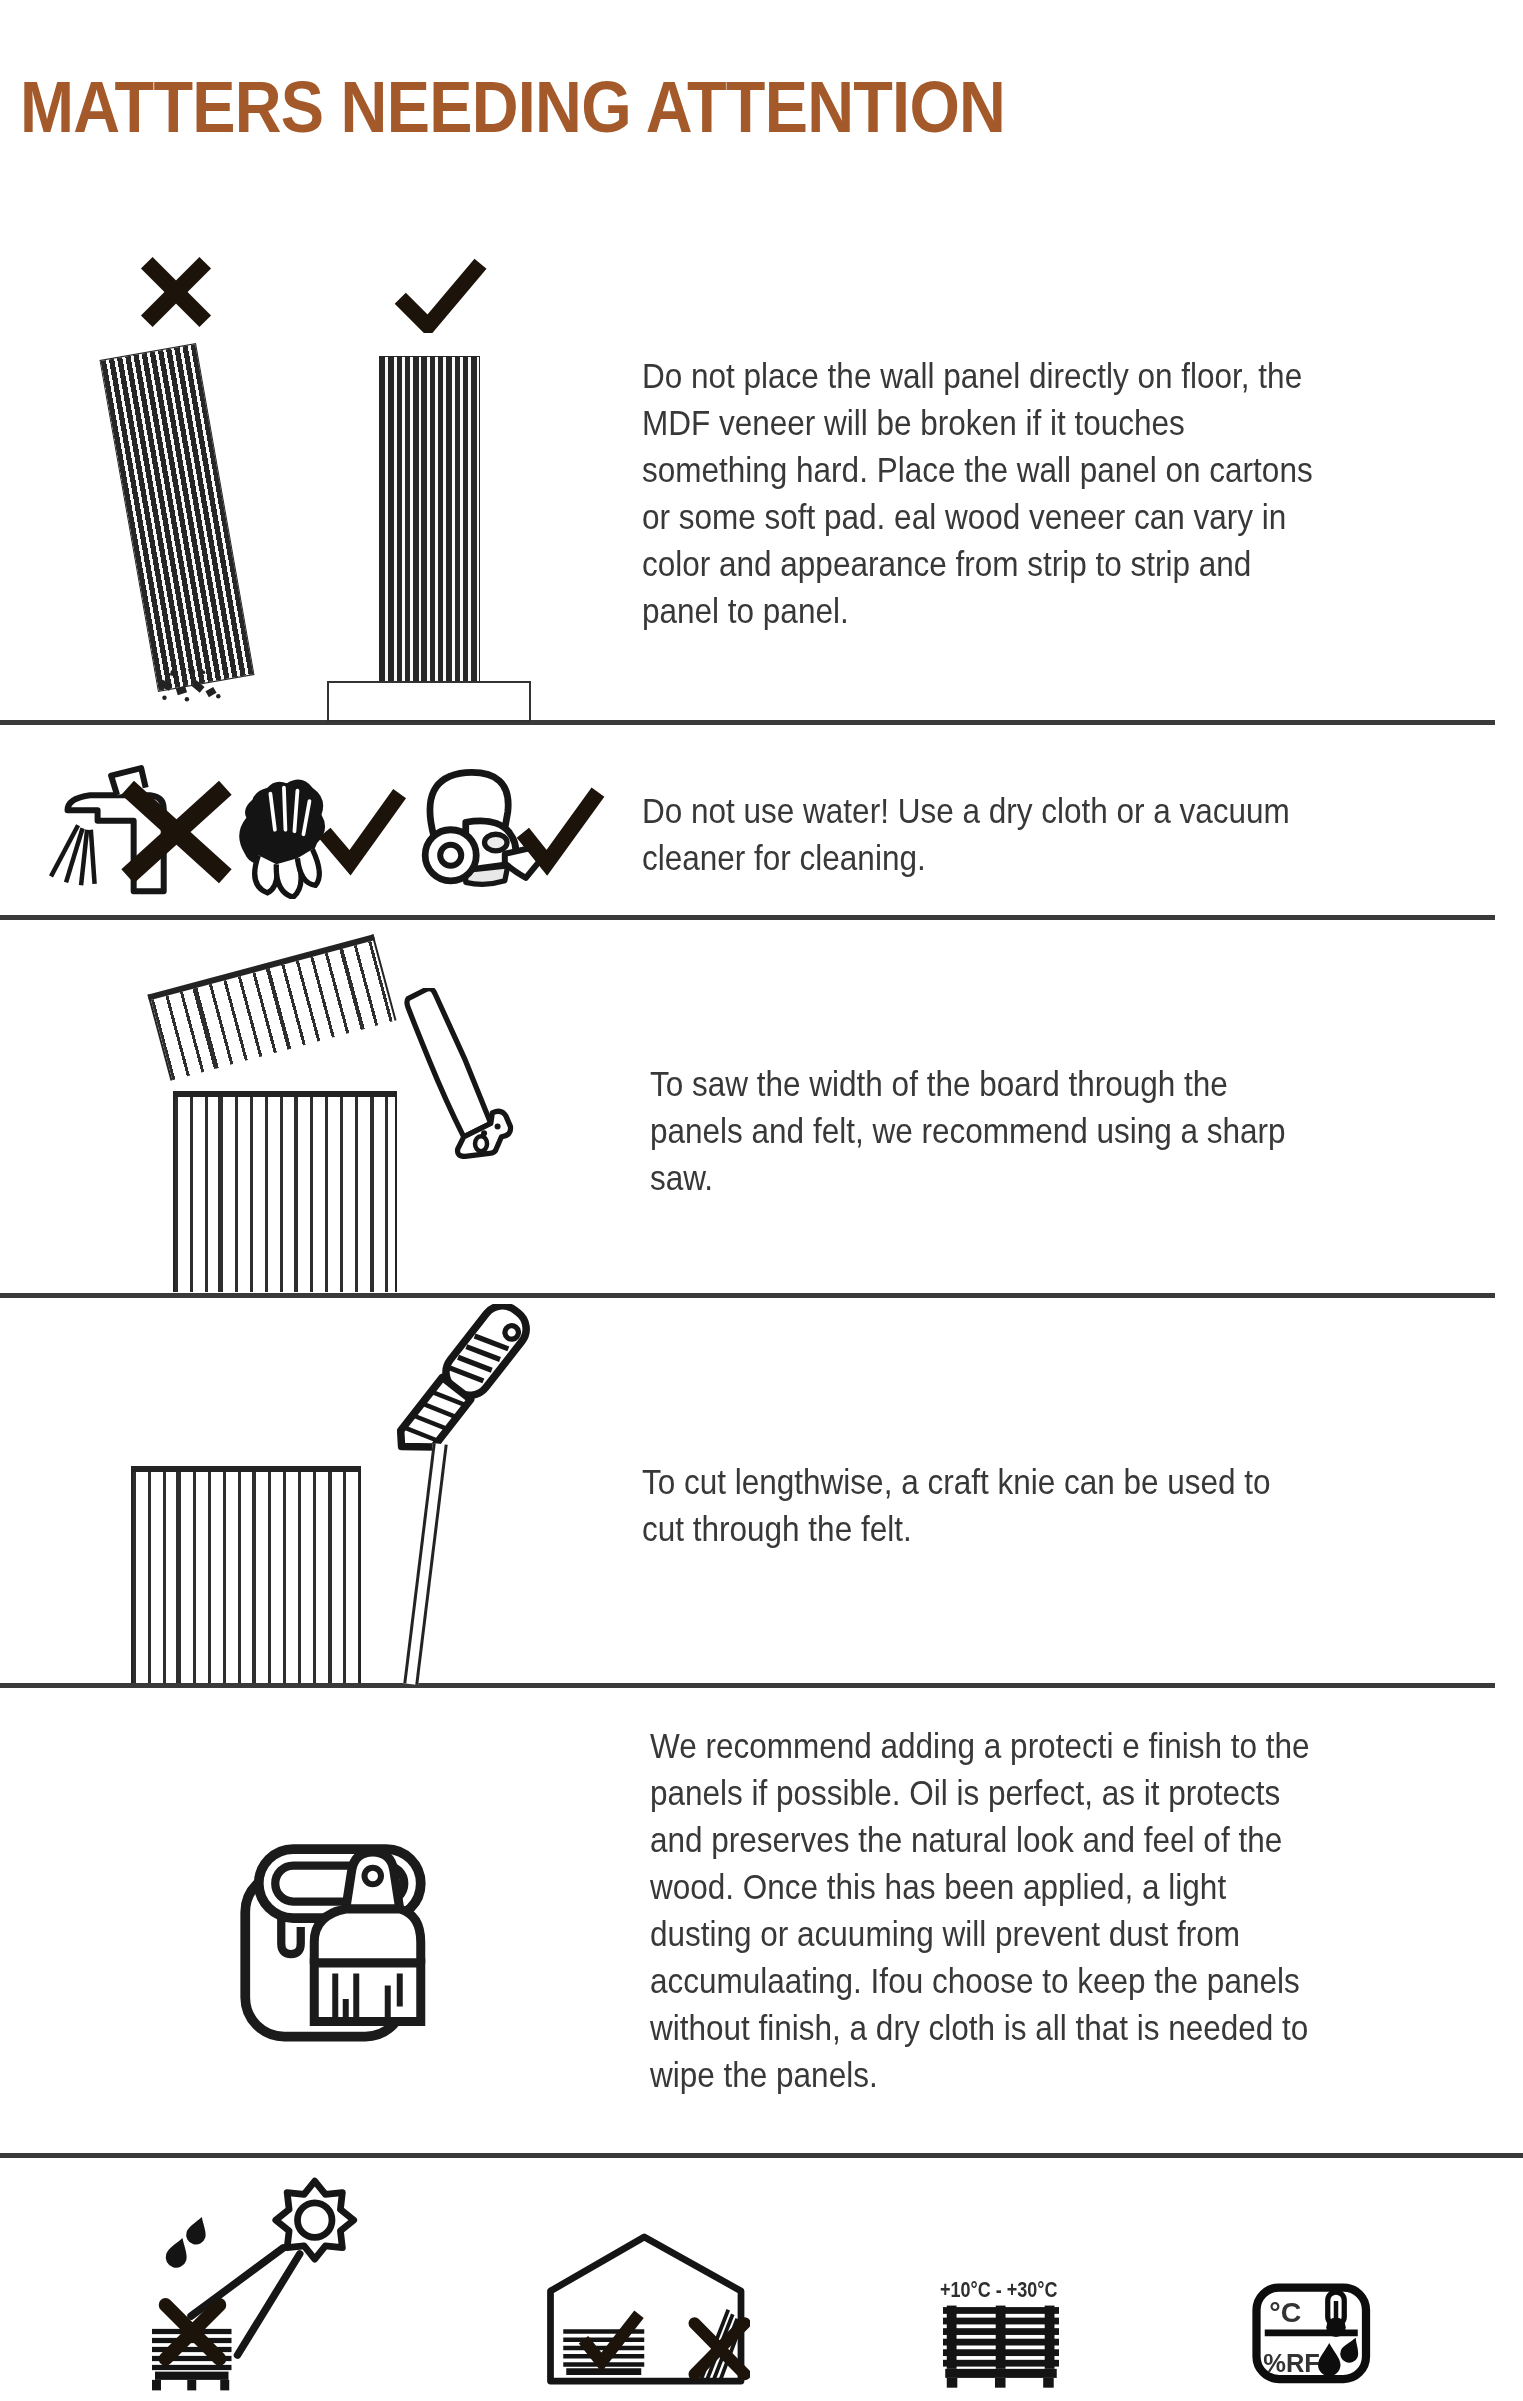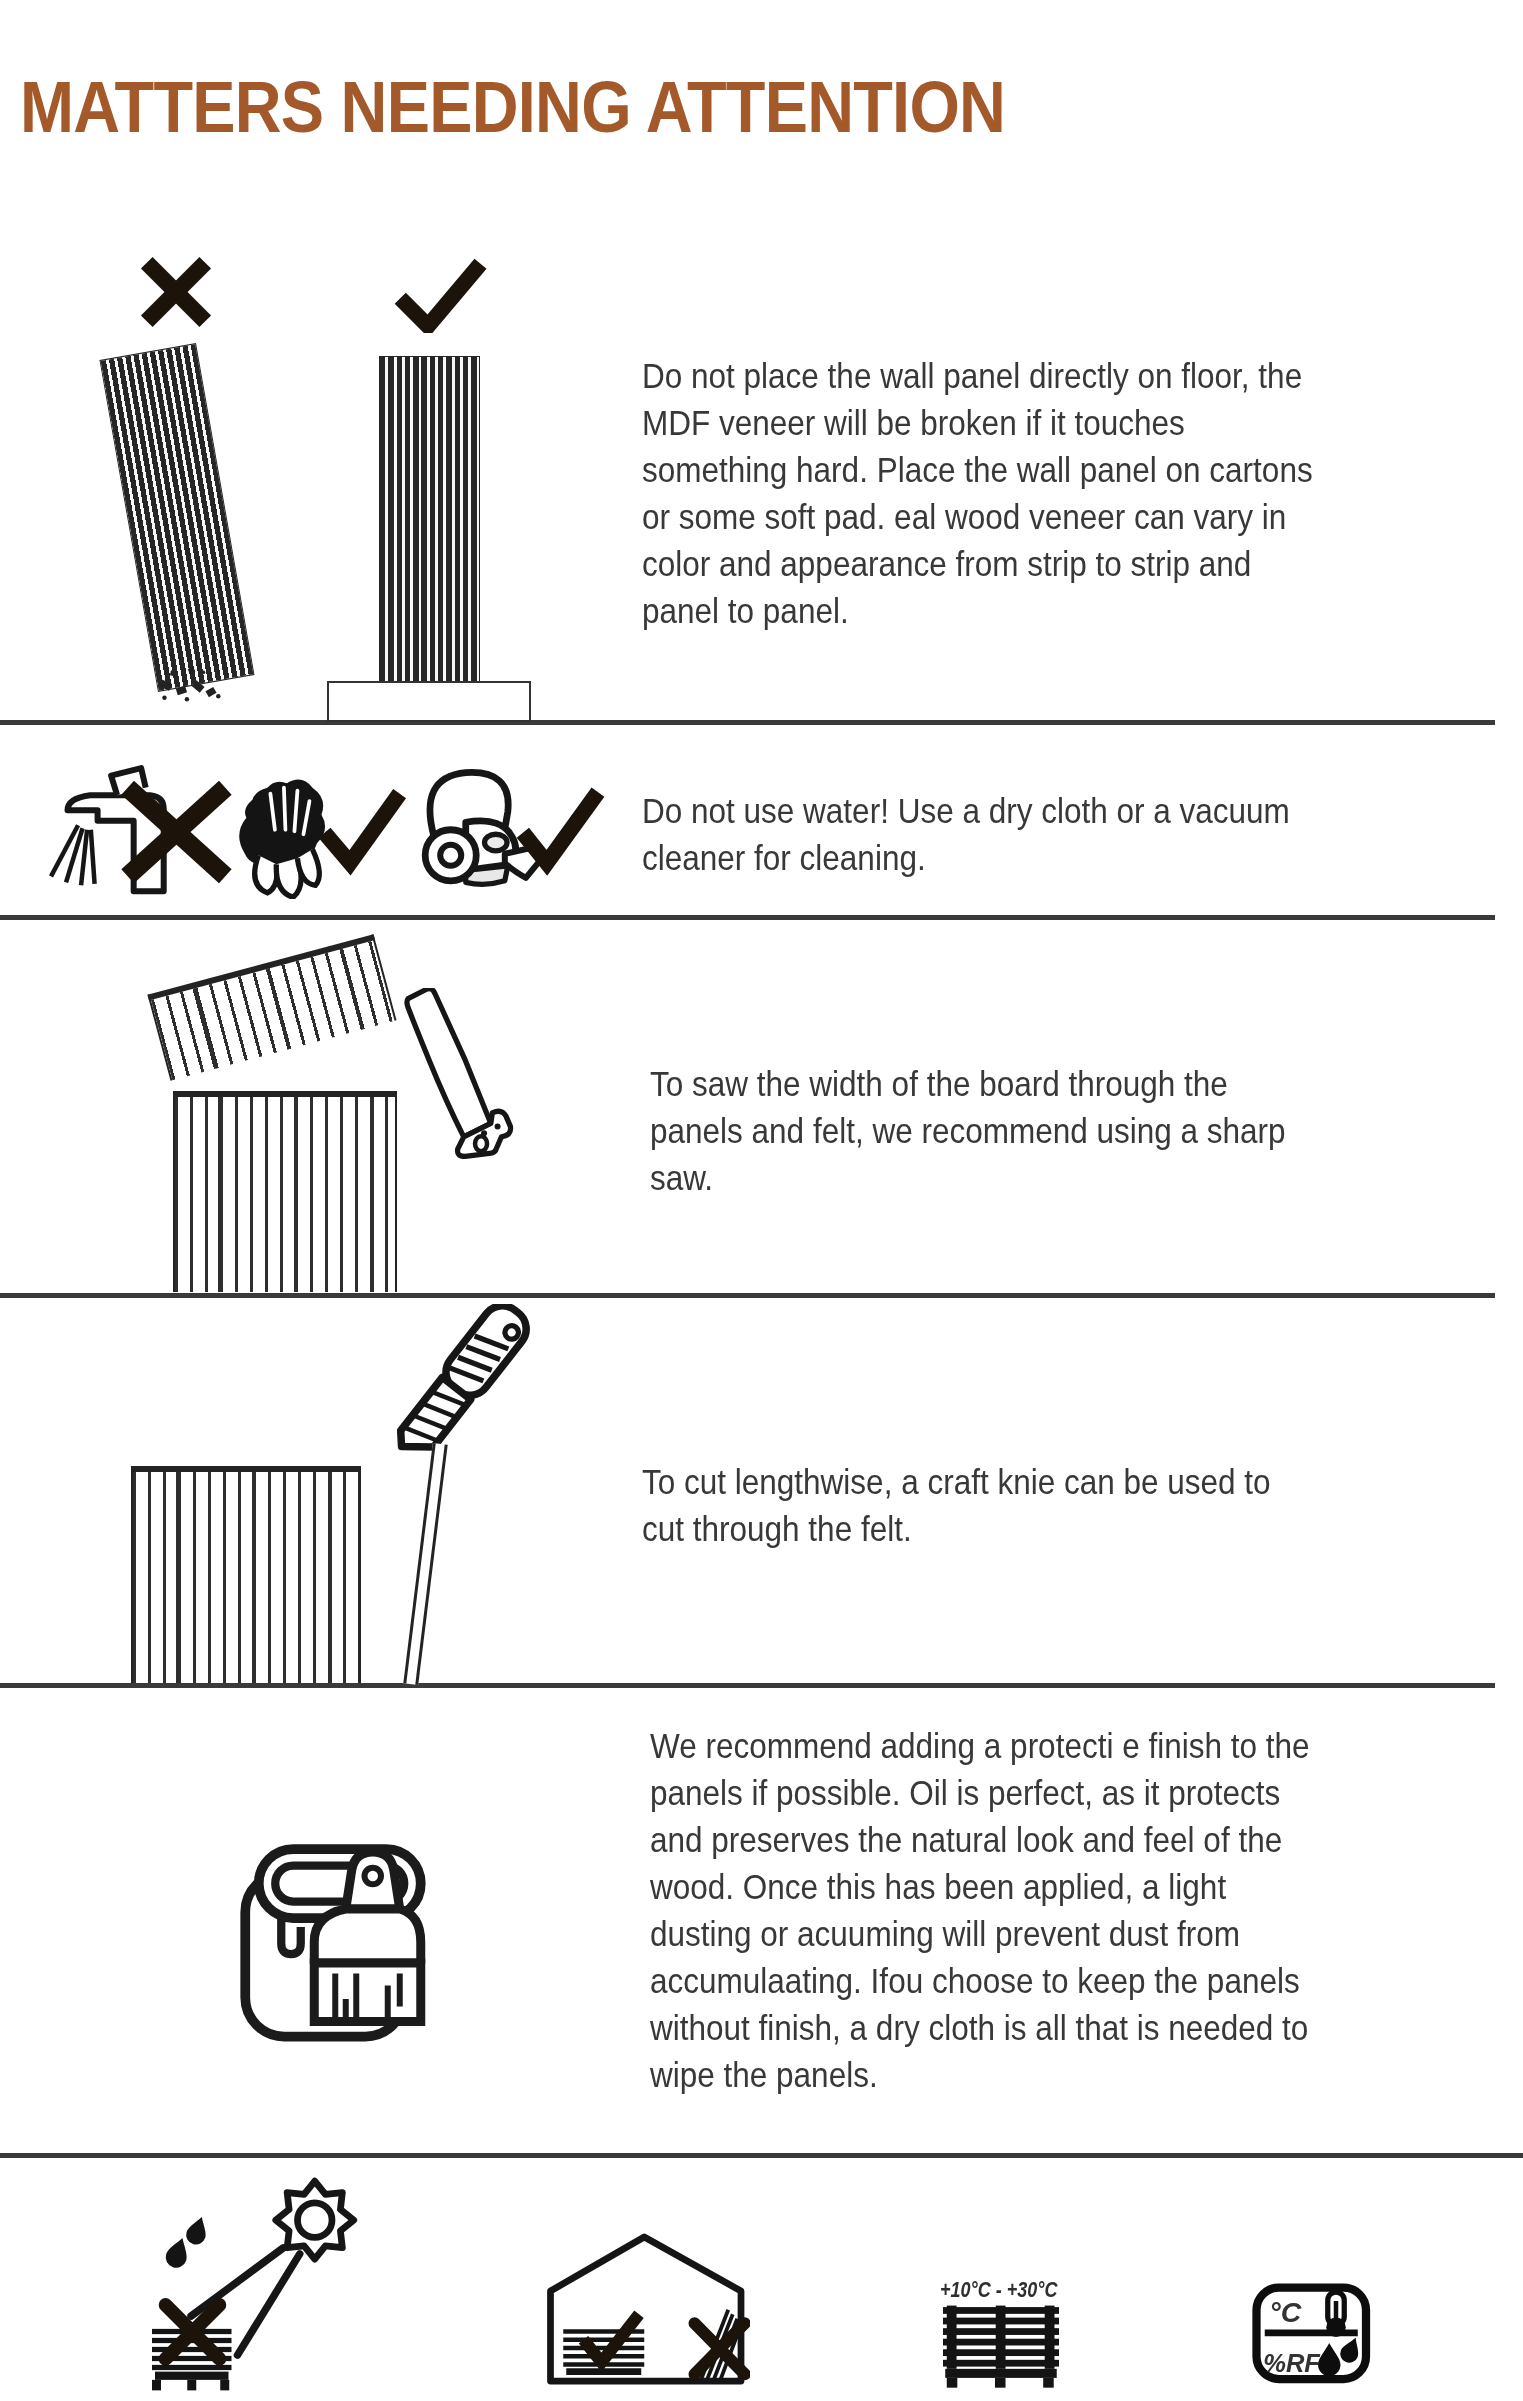--- a/index.html
+++ b/index.html
@@ -210,21 +210,21 @@
   <div class="abs para" style="left:642px;top:34px;">We recommend adding a protecti e finish to the
 panels if possible. Oil is perfect, as it protects
 and preserves the natural look and feel of the
 wood. Once this has been applied, a light
 dusting or acuuming will prevent dust from
 accumulaating. Ifou choose to keep the panels
 without finish, a dry cloth is all that is needed to
 wipe the panels.</div>
 </div>
 
-<div class="abs" style="left:0;top:2157px;width:1523px;height:244px;font-style:italic;">
+<div class="abs" style="left:0;top:2157px;width:1523px;height:244px;">
 
   <svg class="abs" style="left:146px;top:19.5px;" width="225" height="222" viewBox="0 0 300 295">
     <g>
       <polygon points="277,57 259.2,71.2 261.8,93.8 239.2,91.2 225,109 210.8,91.2 188.2,93.8 190.8,71.2 173,57 190.8,42.8 188.2,20.2 210.8,22.8 225,5 239.2,22.8 261.8,20.2 259.2,42.8" fill="none" stroke="#161616" stroke-width="9" stroke-linejoin="round"></polygon>
       <circle cx="225" cy="57" r="23" fill="none" stroke="#161616" stroke-width="9"></circle>
     </g>
     <g>
       <line x1="183" y1="94" x2="60" y2="185" stroke="#161616" stroke-width="10" stroke-linecap="round"></line>
       <line x1="205" y1="102" x2="122" y2="237" stroke="#161616" stroke-width="10" stroke-linecap="round"></line>
     </g>

